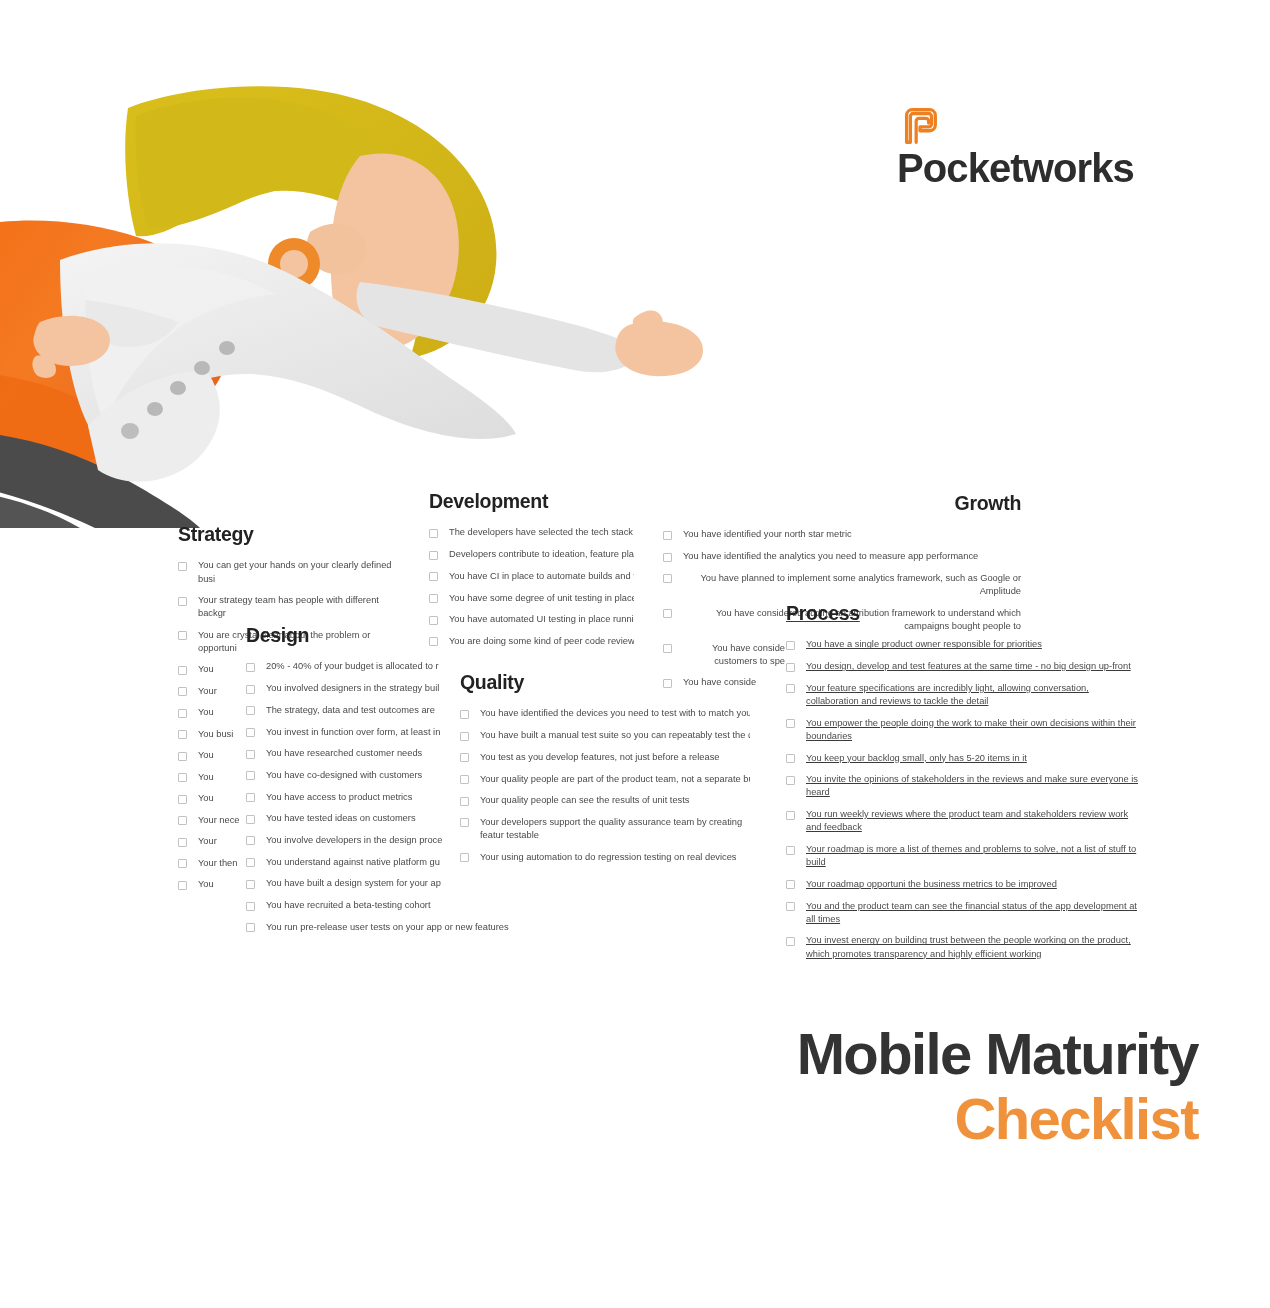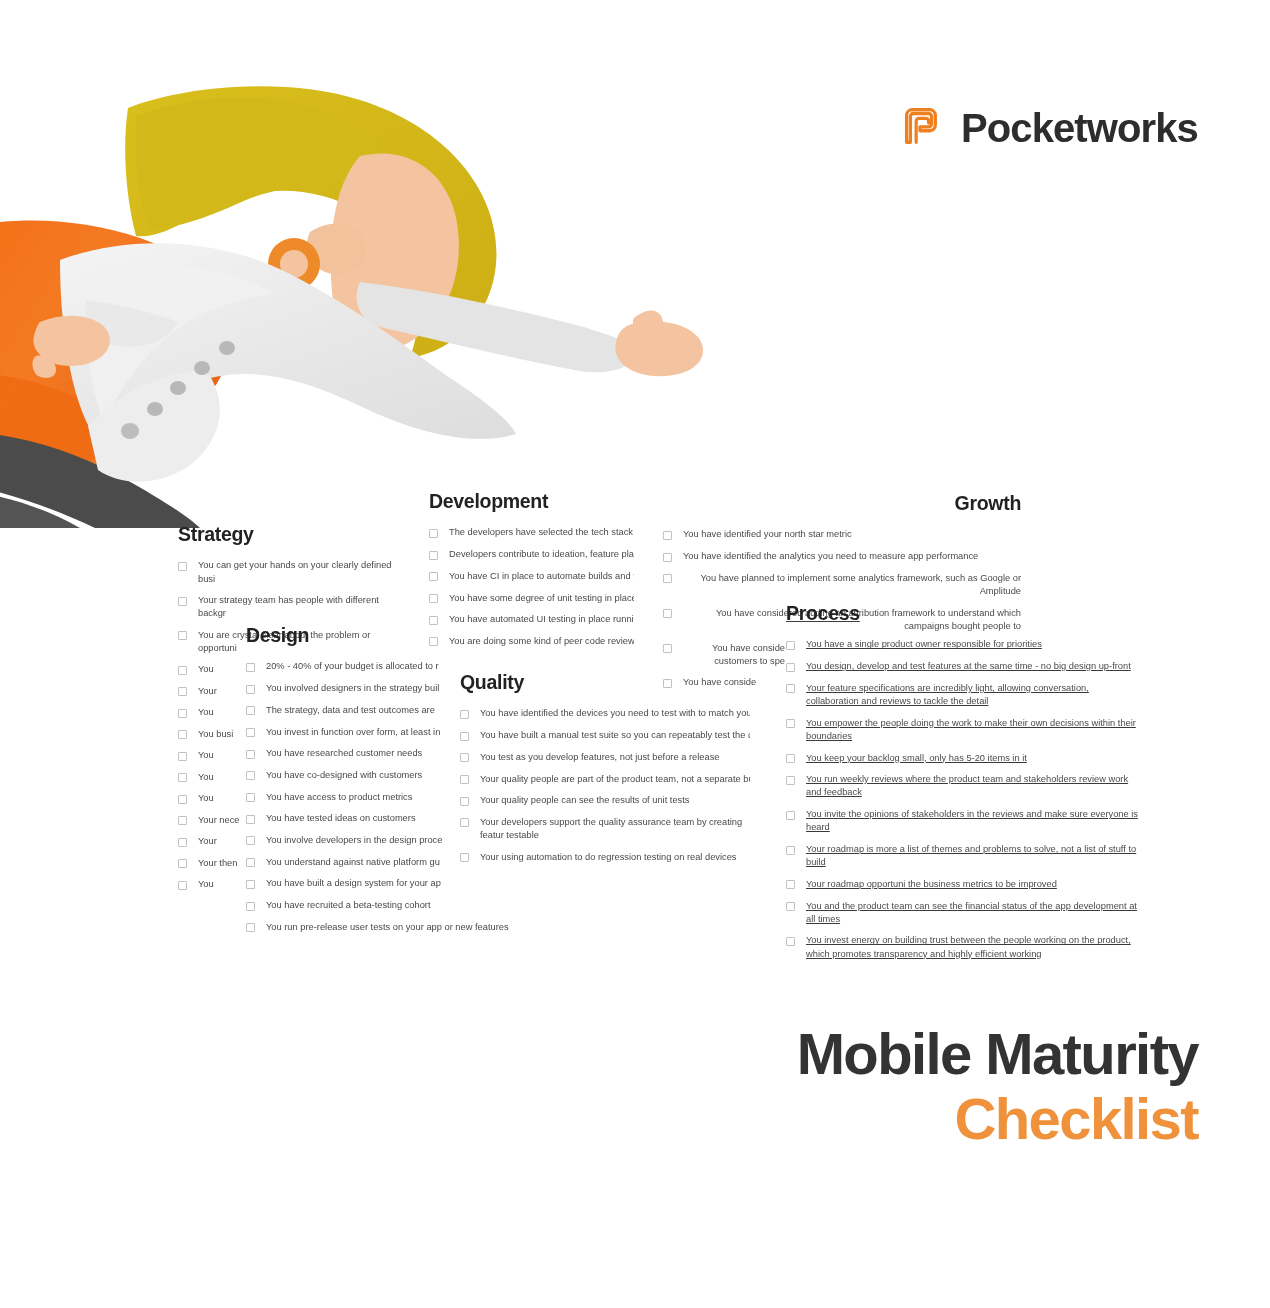--- a/index.html
+++ b/index.html
@@ -24,22 +24,23 @@
     inset: 0;
     background: #ffffff;
   }
 
   
   .brand {
     position: absolute;
     top: 102px;
     left: 897px;
     display: flex;
-    align-items: flex-end;
-    gap: 18px;
+    align-items: flex-start;
+    gap: 0;
+    flex-direction: column;
   }
   .brand-mark { width: 46px; height: 46px; display: block; }
   .brand-name {
     font-size: 40px;
     font-weight: bold;
     letter-spacing: -0.9px;
     color: #2d2d2d;
     line-height: 1;
     white-space: nowrap;
   }
@@ -452,25 +453,25 @@
         <li>
           <span class="cbx"></span>
           <span class="txt">You empower the people doing the work to make their own decisions within their boundaries</span>
         </li>
         <li>
           <span class="cbx"></span>
           <span class="txt">You keep your backlog small, only has 5-20 items in it</span>
         </li>
         <li>
           <span class="cbx"></span>
+          <span class="txt">You invite the opinions of stakeholders in the reviews and make sure everyone is heard</span>
+        </li>
+        <li>
+          <span class="cbx"></span>
           <span class="txt">You run weekly reviews where the product team and stakeholders review work and feedback</span>
-        </li>
-        <li>
-          <span class="cbx"></span>
-          <span class="txt">You invite the opinions of stakeholders in the reviews and make sure everyone is heard</span>
         </li>
         <li>
           <span class="cbx"></span>
           <span class="txt">Your roadmap is more a list of themes and problems to solve, not a list of stuff to build</span>
         </li>
         <li>
           <span class="cbx"></span>
           <span class="txt">Your roadmap opportuni the business metrics to be improved</span>
         </li>
         <li>

